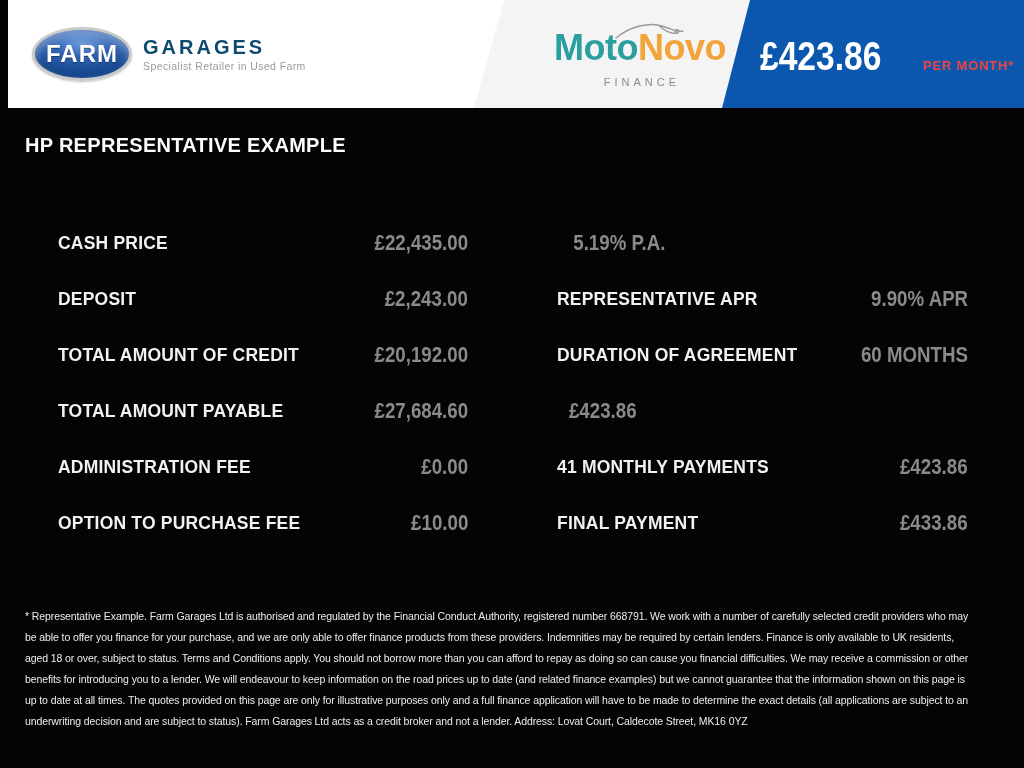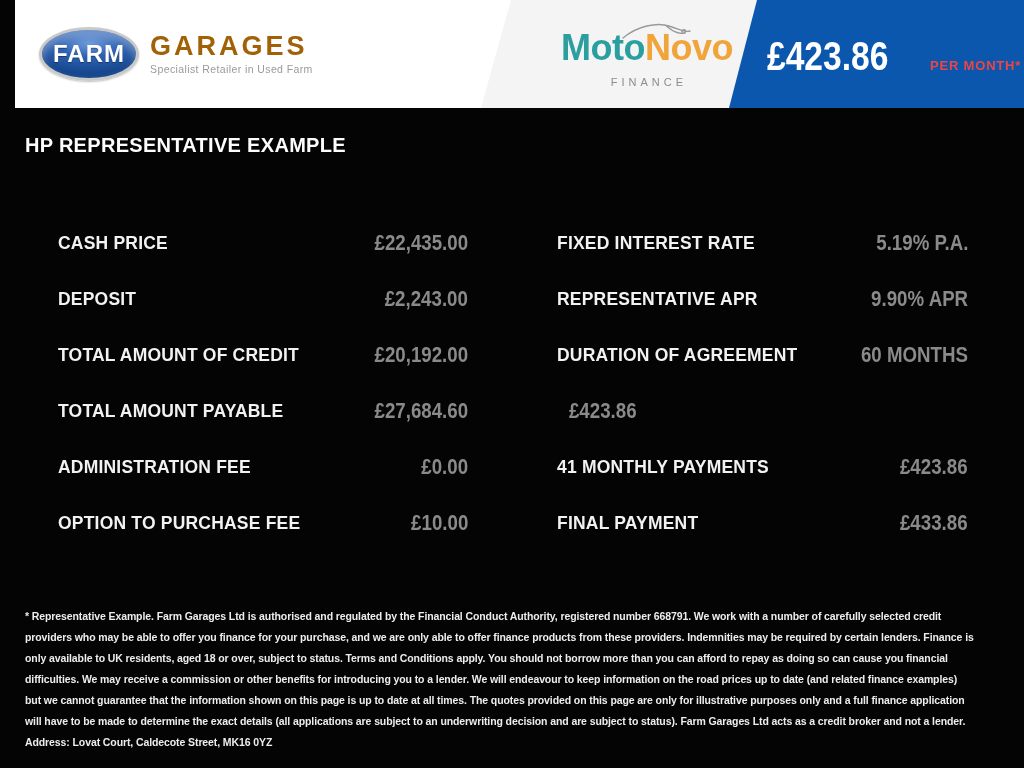--- a/index.html
+++ b/index.html
@@ -4,21 +4,21 @@
 <style>
   html,body { margin:0; padding:0; background:#000; }
   * { box-sizing:border-box; }
   #page {
     position:relative; width:1024px; height:768px; overflow:hidden;
     background:#040404;
     font-family:"Liberation Sans", sans-serif;
   }
 
   
-  .header { position:absolute; top:0; left:15px; width:812px; height:108px; background:#ffffff; }
+  .header { position:absolute; top:0; left:8px; width:812px; height:108px; background:#ffffff; }
   .header-mid {
     position:absolute; top:0; left:0; width:1024px; height:108px; background:#f4f4f4;
     clip-path:polygon(496px 0, 1024px 0, 1024px 108px, 466px 108px);
   }
   .header-blue {
     position:absolute; top:0; left:0; width:1024px; height:108px; background:var(--banner-blue,#0a57ad);
     clip-path:polygon(742px 0, 1024px 0, 1024px 108px, 714px 108px);
   }
 
   
@@ -28,21 +28,21 @@
     background:radial-gradient(ellipse 70% 60% at 50% 28%, #6e9bdc 0%, #2f63b4 45%, #17488f 100%);
     border:3px solid #c9c9c9;
     box-shadow:0 1px 2px rgba(0,0,0,.25), inset 0 6px 8px rgba(255,255,255,.35);
     display:flex; align-items:center; justify-content:center;
   }
   .farm-oval span {
     color:#fff; font-weight:bold; font-size:24px; letter-spacing:1px;
     text-shadow:0 1px 1px rgba(0,0,0,.4);
   }
   .farm-text { margin-left:11px; }
-  .farm-name { color:#a16207; font-weight:bold; font-size:27px; letter-spacing:3px; line-height:1; }
+  .farm-name { color:#0c4a6e; font-weight:bold; font-size:20px; letter-spacing:3px; line-height:1; }
   .farm-tagline { color:#9a9a9a; font-size:10.5px; letter-spacing:.4px; margin-top:3px; }
 
   
   .motonovo { position:absolute; left:546px; top:28px; width:128px; }
   .mn-car { position:absolute; right:-4px; top:-8px; }
   .mn-word { font-size:36px; font-weight:bold; line-height:1.1; letter-spacing:-.5px; }
   .mn-moto { color:var(--teal,#2b9fa0); }
   .mn-novo { color:var(--orange,#f0a43a); }
   .mn-finance { text-align:right; color:#8c8c8c; font-size:11px; letter-spacing:4px; margin-top:8px; padding-right:2px; }
 
@@ -68,21 +68,21 @@
   .frow { height:56px; display:flex; justify-content:space-between; align-items:center; }
   .flabel { font-size:17.5px; font-weight:bold; color:#f2f2f2; letter-spacing:.2px; white-space:nowrap; }
   .fvalue {
     font-size:22px; font-weight:bold; color:var(--value-gray,#8a8a8a); white-space:nowrap;
     transform:scaleX(.85); transform-origin:100% 50%;
   }
 
   
   .disclaimer {
     position:absolute; left:25px; top:606px; width:950px;
-    color:#ededed; font-size:10.5px; font-weight:bold; line-height:21px; letter-spacing:-.1px;
+    color:#ededed; font-size:10.5px; font-weight:normal; line-height:21px; letter-spacing:-.1px;
   }
 </style>
 </head>
 <body>
 
 <div id="page">
 
   <div class="header">
     <div class="header-mid"></div>
     <div class="header-blue"></div>
@@ -139,21 +139,20 @@
       <span class="fvalue">£0.00</span>
     </div>
     <div class="frow">
       <span class="flabel">OPTION TO PURCHASE FEE</span>
       <span class="fvalue">£10.00</span>
     </div>
   </div>
 
   <div class="col col-right">
     <div class="frow">
-      <span class="flabel">FIXED INTEREST RATE</span>
       <span class="fvalue">5.19% P.A.</span>
     </div>
     <div class="frow">
       <span class="flabel">REPRESENTATIVE APR</span>
       <span class="fvalue">9.90% APR</span>
     </div>
     <div class="frow">
       <span class="flabel">DURATION OF AGREEMENT</span>
       <span class="fvalue">60 MONTHS</span>
     </div>

